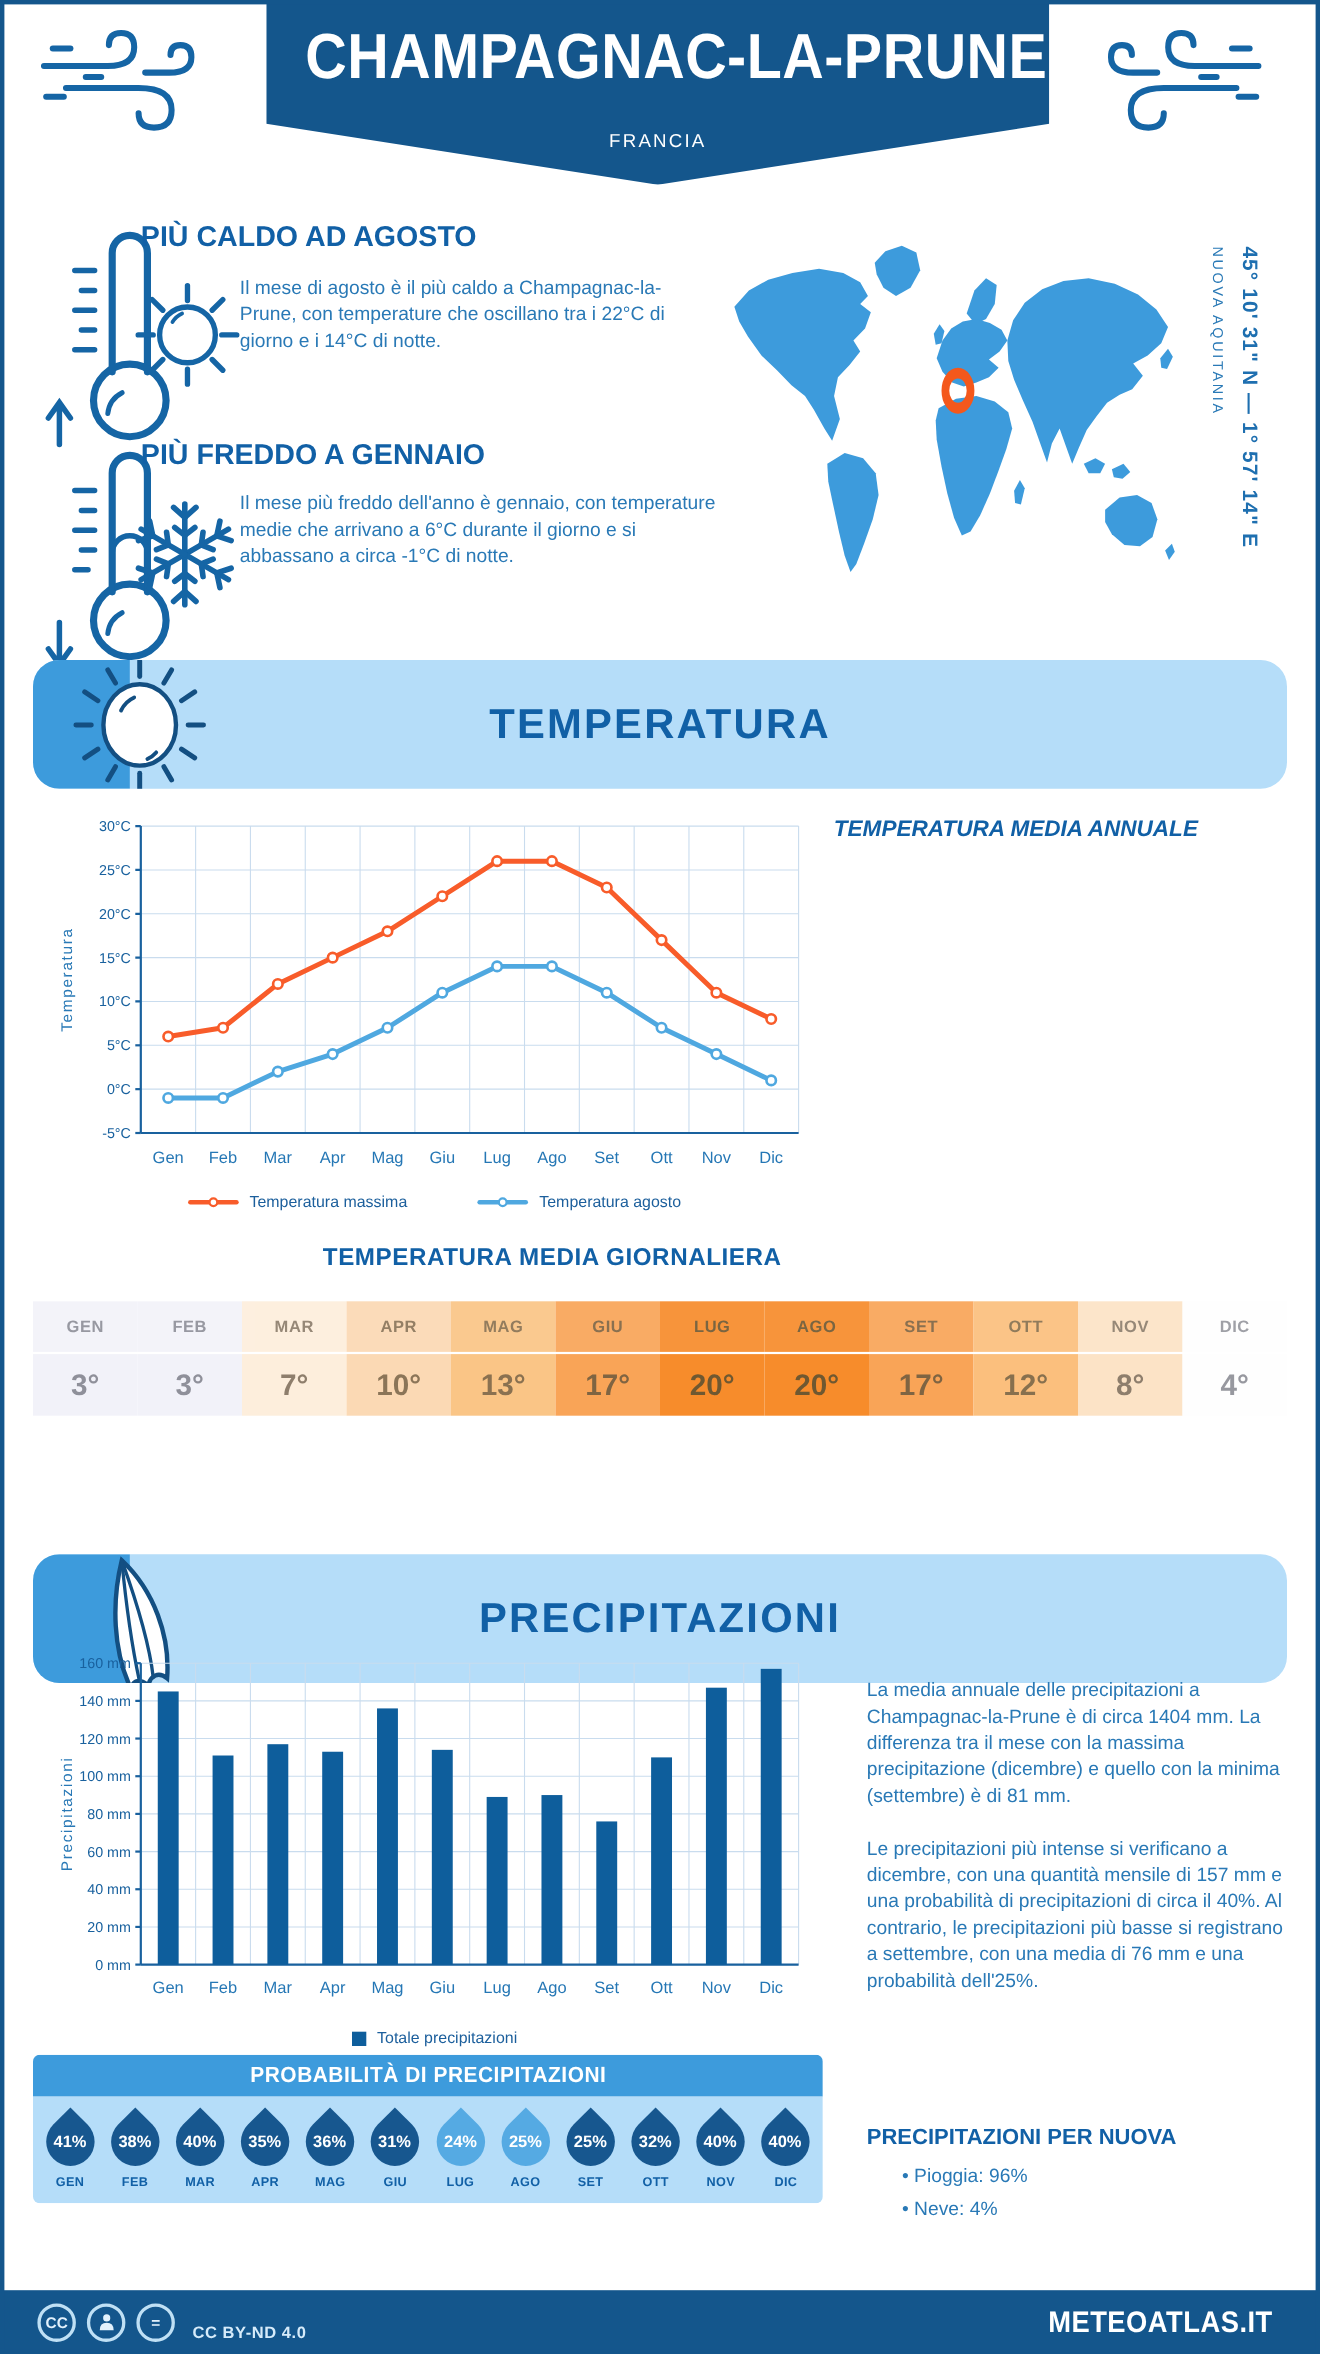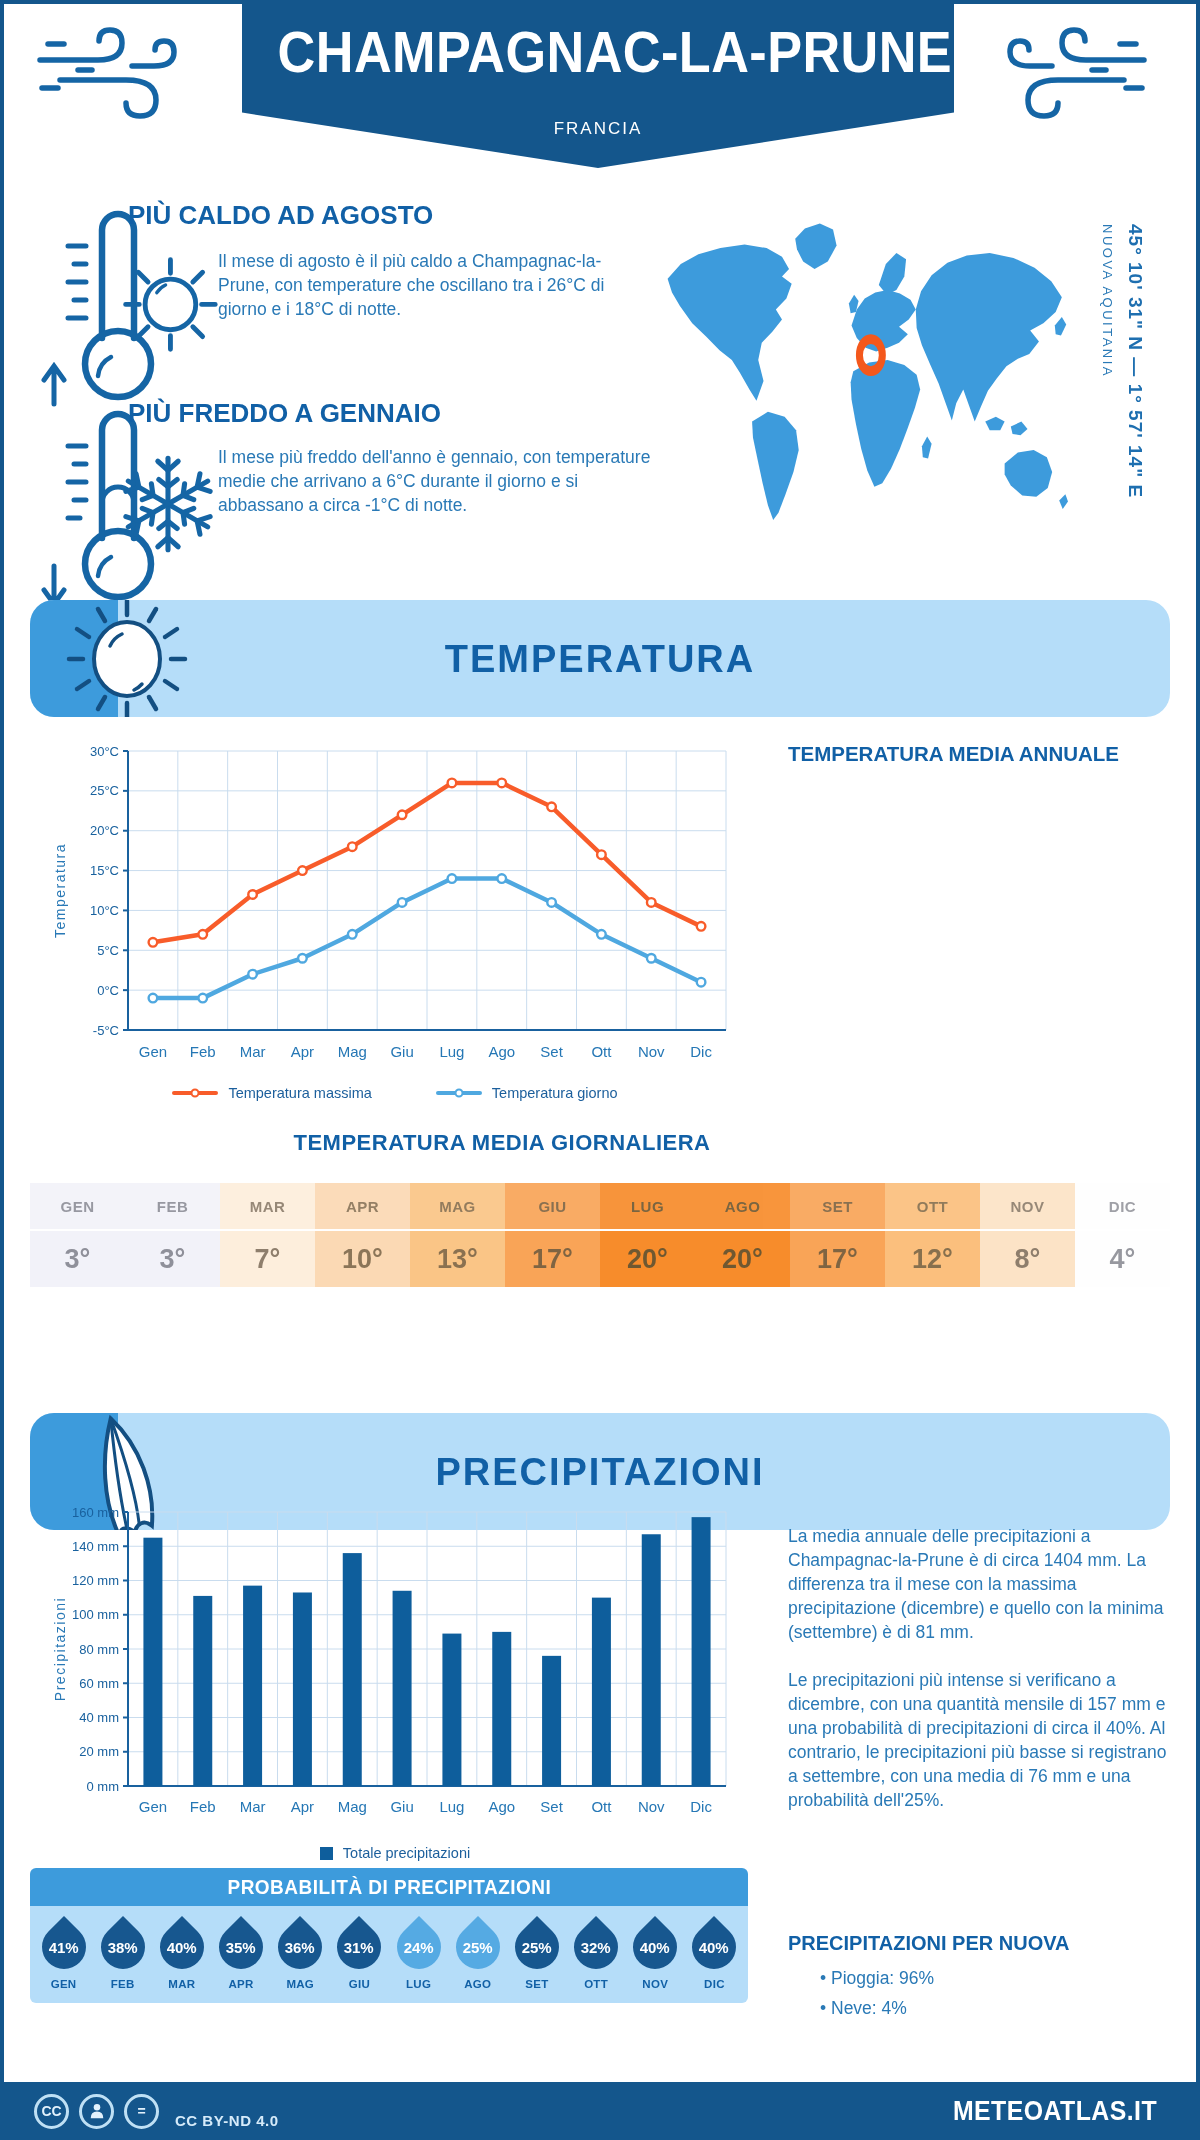--- a/index.html
+++ b/index.html
@@ -111,21 +111,21 @@
     <path d="M 58 178 a 24 24 0 0 1 13 -19" stroke-width="4.5"></path>
     <path d="M 28 48 h 18 M 34 66 h 12 M 28 84 h 18 M 34 102 h 12 M 28 120 h 18" stroke-width="5"></path>
     <path d="M 14 206 V 170 M 4 182 L 14 168 L 24 182" stroke-width="5"></path>
   </svg>
   <div class="hl-title" style="left:128px;top:200px;">PIÙ CALDO AD AGOSTO</div>
   <svg class="mini-ico" style="left:112px;top:246px;" viewBox="0 0 115 115" fill="none" stroke="#1565A5" stroke-width="5" stroke-linecap="round">
     <circle cx="60" cy="60" r="26"></circle>
     <path d="M 46 48 a 20 20 0 0 1 9 -8" stroke-width="3.5"></path>
     <path d="M 60 14 V 28 M 60 92 V 106 M 14 60 H 28 M 92 60 H 106 M 27 27 L 37 37 M 83 83 L 93 93 M 83 37 L 93 27 M 27 93 L 37 83"></path>
   </svg>
-  <div class="hl-text" style="left:218px;top:250px;width:430px;">Il mese di agosto è il più caldo a Champagnac-la-Prune, con temperature che oscillano tra i 26°C di giorno e i 18°C di notte.</div>
+  <div class="hl-text" style="left:218px;top:250px;width:430px;">Il mese di agosto è il più caldo a Champagnac-la-Prune, con temperature che oscillano tra i 22°C di giorno e i 14°C di notte.</div>
 
   <svg class="thermo" style="left:40px;top:398px;" viewBox="0 0 120 215" fill="none" stroke="#1565A5" stroke-width="6.5" stroke-linecap="round">
     <path d="M 62 140 V 32 a 16 16 0 0 1 32 0 V 140"></path>
     <circle cx="78" cy="166" r="33"></circle>
     <path d="M 58 178 a 24 24 0 0 1 13 -19" stroke-width="4.5"></path>
     <path d="M 28 48 h 18 M 34 66 h 12 M 28 84 h 18 M 34 102 h 12 M 28 120 h 12" stroke-width="5"></path>
     <path d="M 62 140 v -35 a 16 16 0 0 1 32 0 v 35" stroke-width="5"></path>
     <path d="M 14 168 V 204 M 4 192 L 14 206 L 24 192" stroke-width="5"></path>
   </svg>
   <div class="hl-title" style="left:128px;top:398px;">PIÙ FREDDO A GENNAIO</div>
@@ -281,25 +281,25 @@
       <div class="leg-item">
         <span class="leg-line" style="background: rgb(248, 92, 42);">
           <span class="leg-circ" style="border-color: rgb(248, 92, 42);"></span>
         </span>
         <span>Temperatura massima</span>
       </div>
       <div class="leg-item">
         <span class="leg-line" style="background: rgb(79, 168, 224);">
           <span class="leg-circ" style="border-color: rgb(79, 168, 224);"></span>
         </span>
-        <span>Temperatura giorno</span>
+        <span>Temperatura agosto</span>
       </div>
     </div>
 
-  <div class="side-h" style="left:788px;top:742px;font-size:20.5px;">TEMPERATURA MEDIA ANNUALE</div>
+  <div class="side-h" style="left:758px;top:742px;font-size:20.5px;font-style:italic;">TEMPERATURA MEDIA ANNUALE</div>
 
   <div class="side-h" style="left:0;top:1130px;width:1004px;text-align:center;font-size:22px;letter-spacing:.5px;">TEMPERATURA MEDIA GIORNALIERA</div>
   <div id="table-head" class="t-row t-head" style="top:1183px;">
       <div style="background: rgb(242, 242, 249); color: rgb(143, 144, 154); opacity: 0.92;">GEN</div>
       <div style="background: rgb(242, 242, 249); color: rgb(143, 144, 154); opacity: 0.92;">FEB</div>
       <div style="background: rgb(253, 238, 220); color: rgb(142, 126, 108); opacity: 0.92;">MAR</div>
       <div style="background: rgb(251, 217, 180); color: rgb(139, 117, 88); opacity: 0.92;">APR</div>
       <div style="background: rgb(250, 197, 134); color: rgb(138, 113, 80); opacity: 0.92;">MAG</div>
       <div style="background: rgb(249, 164, 87); color: rgb(127, 100, 66); opacity: 0.92;">GIU</div>
       <div style="background: rgb(247, 140, 43); color: rgb(111, 88, 49); opacity: 0.92;">LUG</div>

